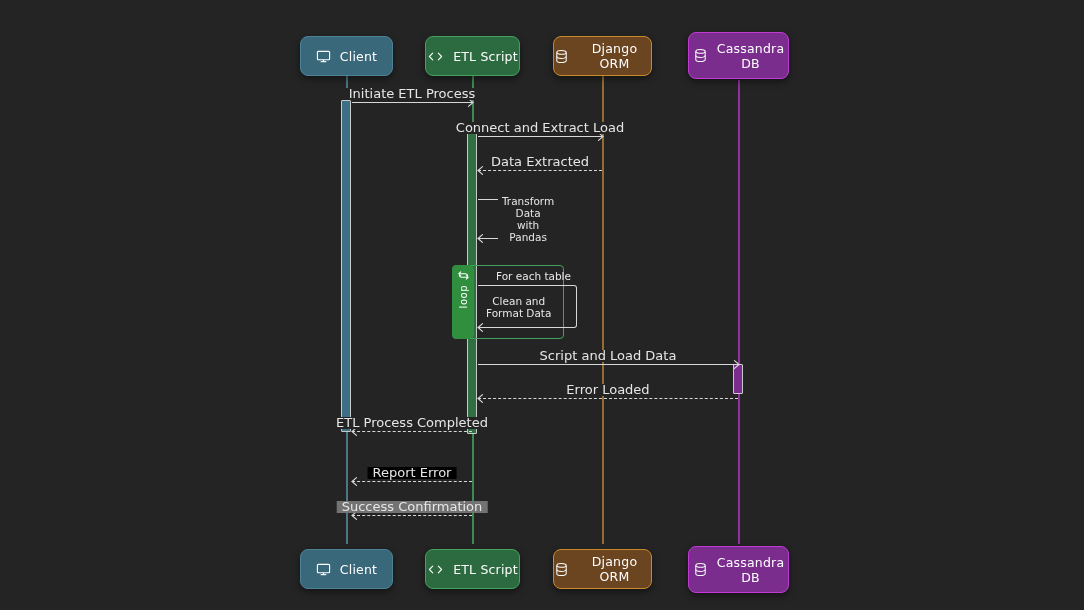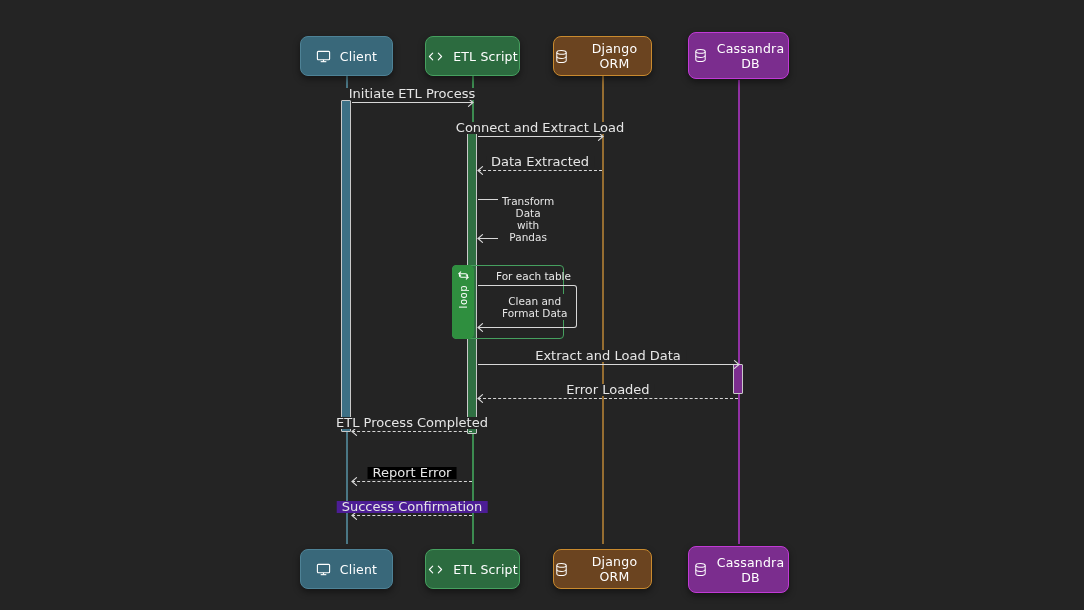--- a/index.html
+++ b/index.html
@@ -269,32 +269,32 @@
     <div class="frag-cond" style="left:27px; top:5px;margin-left:17px;">For each table</div>
   </div>
 
   <div class="selfmsg" style="left:478px; top:285px; width:72px; height:43px;">
     <div class="sm-box"></div>
     <div class="arrow-head" style="left:-1px; top:38px;">
       <svg width="9" height="9" viewBox="0 0 9 9" fill="none" stroke="#d8d8d8" stroke-width="1.2" stroke-linecap="round">
         <polyline points="5.5,0.6 1,4.5 5.5,8.4"></polyline>
       </svg>
     </div>
-    <div class="sm-label" style="left:20px;">Clean and
+    <div class="sm-label" style="left:4px;">Clean and
 Format Data</div>
   </div>
 
   <div class="msg" style="left:478px; top:364px; width:260px;">
     <div class="line"></div>
     <div class="arrow-head" style="right:-1px;">
       <svg width="9" height="9" viewBox="0 0 9 9" fill="none" stroke="#d8d8d8" stroke-width="1.2" stroke-linecap="round">
         <polyline points="3.5,0.6 8,4.5 3.5,8.4"></polyline>
       </svg>
     </div>
-    <div class="mlabel">Extract and Load Data</div>
+    <div class="mlabel">Script and Load Data</div>
   </div>
 
   <div class="msg" style="left:478px; top:398px; width:260px;">
     <div class="line dashed"></div>
     <div class="arrow-head" style="left:-1px;">
       <svg width="9" height="9" viewBox="0 0 9 9" fill="none" stroke="#d8d8d8" stroke-width="1.2" stroke-linecap="round">
         <polyline points="5.5,0.6 1,4.5 5.5,8.4"></polyline>
       </svg>
     </div>
     <div class="mlabel">Error Loaded</div>
@@ -321,21 +321,21 @@
     <div class="mlabel" style="background:#000000;">Report Error</div>
   </div>
 
   <div class="msg" style="left:352px; top:515px; width:120px;">
     <div class="line dashed"></div>
     <div class="arrow-head" style="left:-1px;">
       <svg width="9" height="9" viewBox="0 0 9 9" fill="none" stroke="#d8d8d8" stroke-width="1.2" stroke-linecap="round">
         <polyline points="5.5,0.6 1,4.5 5.5,8.4"></polyline>
       </svg>
     </div>
-    <div class="mlabel" style="background:#4c1d95;">Success Confirmation</div>
+    <div class="mlabel" style="background:#737373;">Success Confirmation</div>
   </div>
 
   <div class="participant" style="left:300px; top:549px; width:93px; height:40px; background:#39687a; border-color:#4e8296;">
     <span class="p-icon">
       <svg width="15" height="15" viewBox="0 0 16 16" fill="none" stroke="#ffffff" stroke-width="1.2">
         <rect x="1.5" y="2.5" width="13" height="9" rx="1"></rect>
         <line x1="8" y1="11.5" x2="8" y2="13.5"></line>
         <line x1="5" y1="13.5" x2="11" y2="13.5"></line>
       </svg>
     </span>

